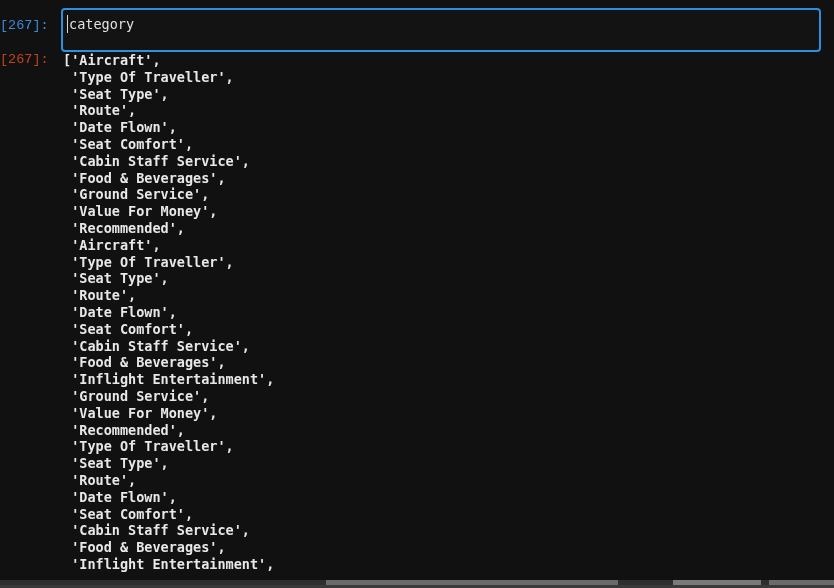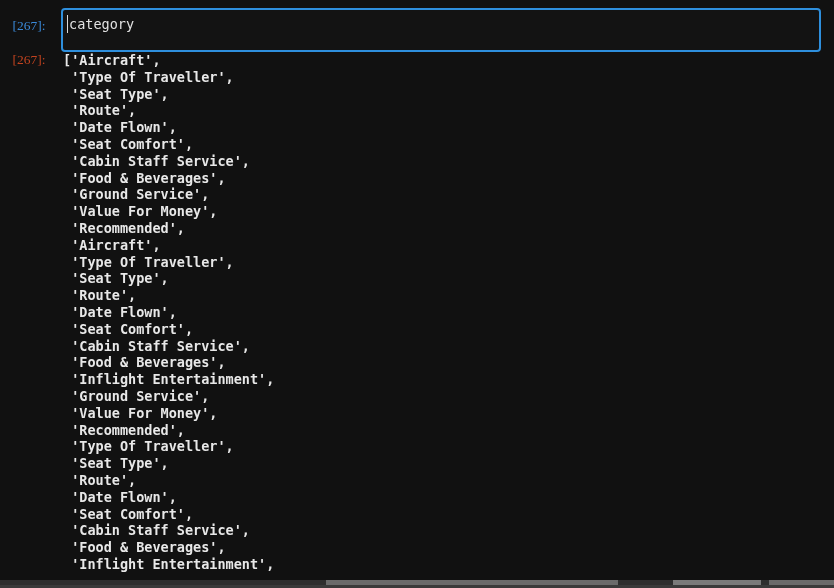--- a/index.html
+++ b/index.html
@@ -31,22 +31,22 @@
     left: 0;
     top: 8px;
     width: 834px;
     height: 36px;
     display: flex;
     align-items: flex-start;
   }
   .prompt {
     width: 58px;
     min-width: 58px;
-    text-align: center;
-    font-family: Liberation Serif, serif;
+    text-align: left;
+    font-family: Liberation Mono, monospace;
     font-size: 13.5px;
     line-height: 16.8px;
     letter-spacing: 0px;
     white-space: pre;
     user-select: none;
   }
   .prompt-in {
     color: #3b8ad9;
     padding-top: 10px;
   }

